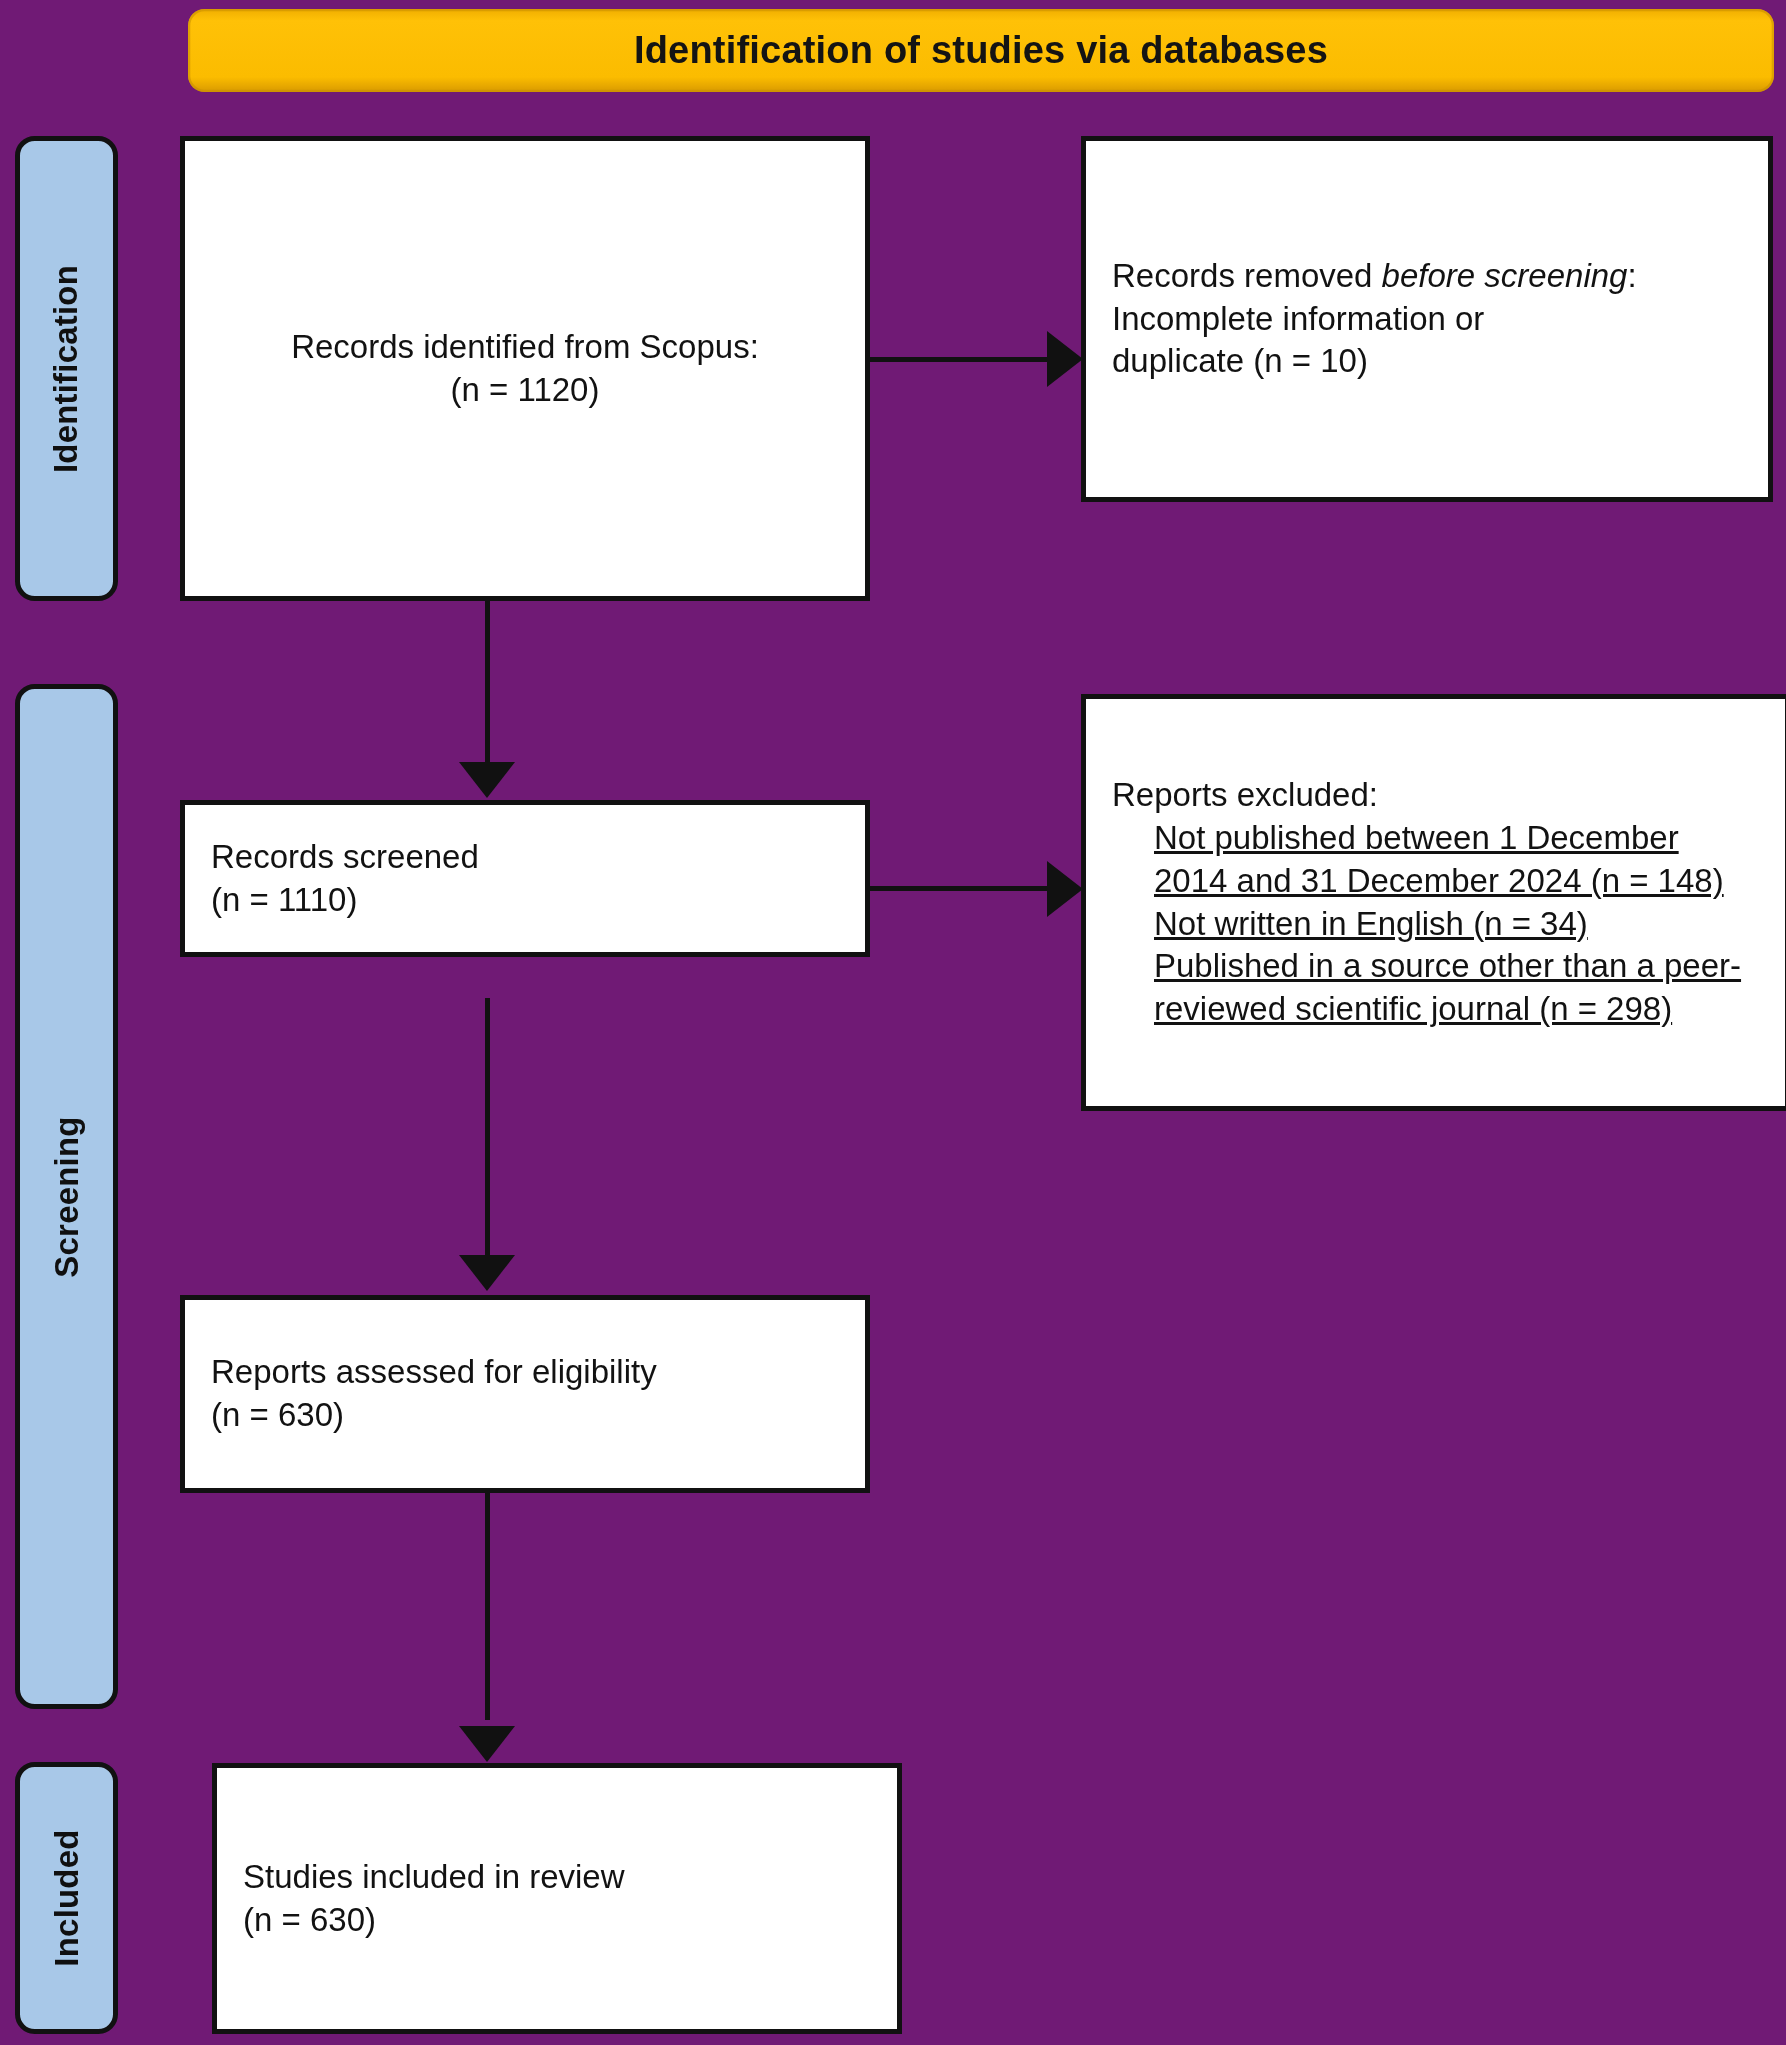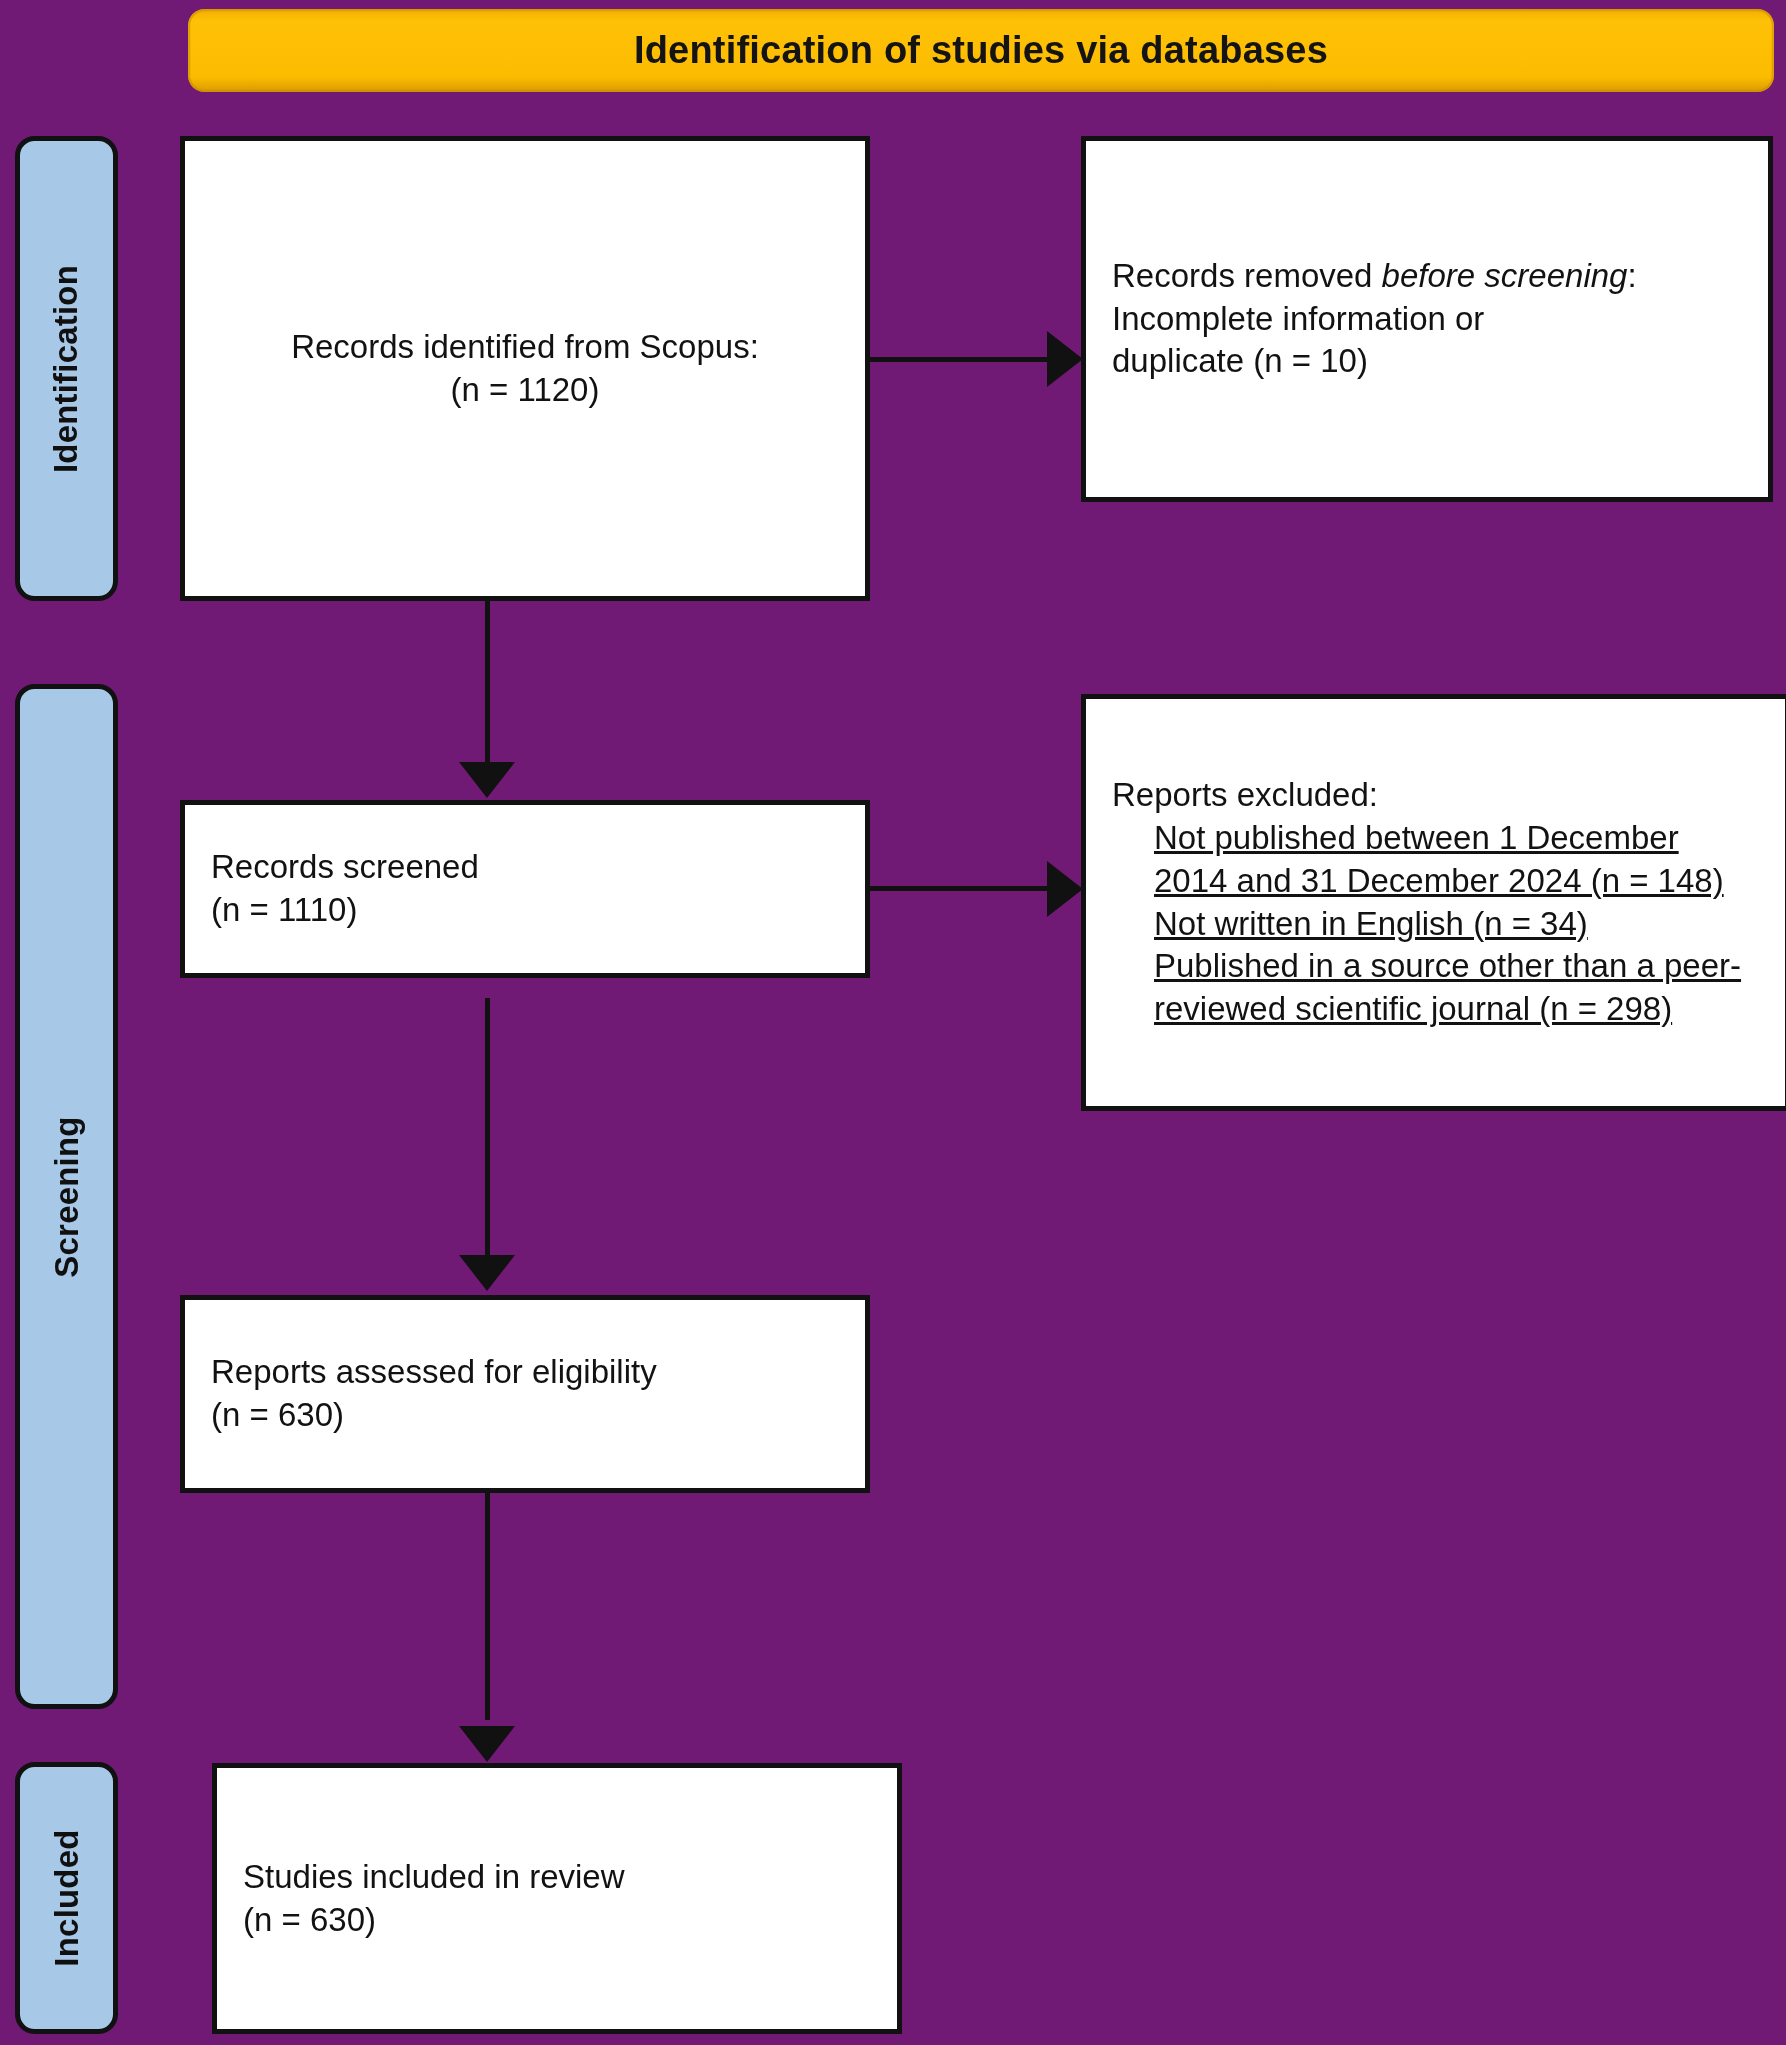--- a/index.html
+++ b/index.html
@@ -84,21 +84,21 @@
     color: #121212;
     white-space: pre-line;
   }
   .box-text.center { text-align: center; }
   .box-text.left   { text-align: left; }
   .ital { font-style: italic; }
   .indent { display: block; padding-left: 42px; text-decoration: underline; }
 
   #box-identified  { left: 180px;  top: 136px;  width: 690px;  height: 465px; }
   #box-removed     { left: 1081px; top: 136px;  width: 692px;  height: 366px; }
-  #box-screened    { left: 180px;  top: 800px; width: 690px;  height: 178px; }
+  #box-screened    { left: 180px;  top: 800px; width: 690px;  height: 157px; }
   #box-excluded    { left: 1081px; top: 694px;  width: 709px;  height: 417px; }
   #box-eligibility { left: 180px;  top: 1295px; width: 690px;  height: 198px; }
   #box-included    { left: 180px;  top: 1763px; width: 690px;  height: 271px; margin-left: 32px; }
 
   
   .conn-v {
     position: absolute;
     left: 485px;
     width: 5.3px;
     background: #111111;

